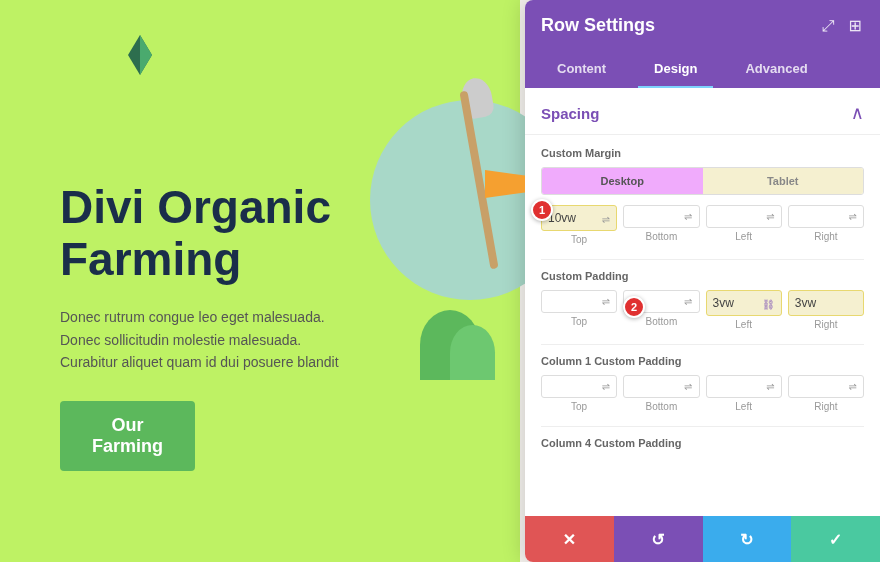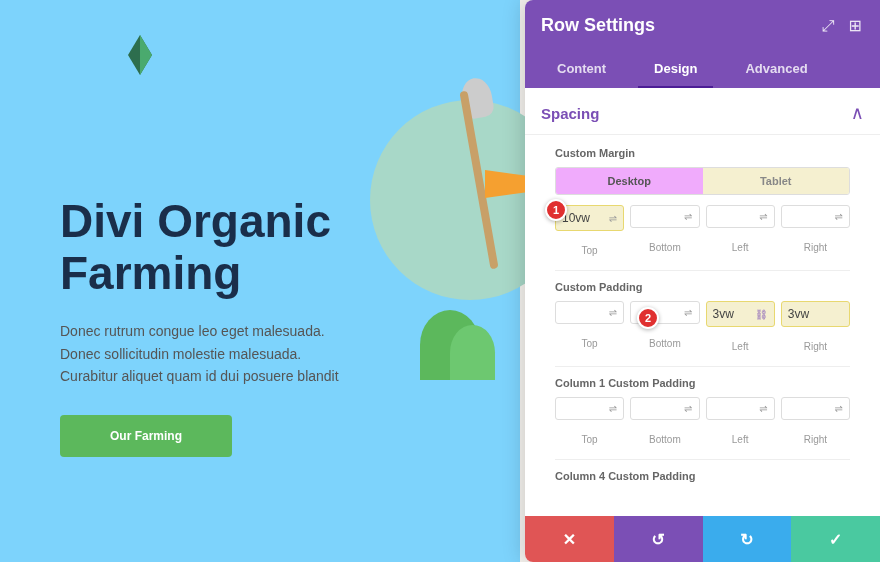--- a/index.html
+++ b/index.html
@@ -11,21 +11,21 @@
       background: #f5f2ee;
       position: relative;
     }
 
     
     .left-area {
       position: absolute;
       left: 0; top: 0;
       width: 520px;
       height: 562px;
-      background: #7dd3fc;
+      background: #bef264;
       display: flex;
       flex-direction: column;
       justify-content: center;
       padding: 40px 60px;
     }
 
     .logo {
       position: absolute;
       top: 30px;
       left: 120px;
@@ -45,27 +45,27 @@
       color: #555;
       line-height: 1.6;
       margin-bottom: 28px;
       max-width: 280px;
     }
 
     .cta-btn {
       display: inline-block;
       background: #5cb85c;
       color: #fff;
-      font-size: 12px;
+      font-size: 18px;
       font-weight: 700;
       padding: 14px 30px;
       border-radius: 4px;
       border: none;
       cursor: pointer;
-      width: 172px;
+      width: 135px;
       text-align: center;
     }
 
     
     .illustration {
       position: absolute;
       right: 310px;
       top: 60px;
       width: 180px;
       height: 320px;
@@ -136,21 +136,21 @@
       color: rgba(255,255,255,0.8);
       font-size: 13px;
       font-weight: 600;
       padding: 10px 16px;
       cursor: pointer;
       border-bottom: 2px solid transparent;
     }
 
     .panel-tab.active {
       color: #fff;
-      border-bottom: 2px solid #4c1d95;
+      border-bottom: 2px solid #7dd3fc;
     }
 
     .panel-body {
       flex: 1;
       overflow-y: auto;
       padding: 0;
       background: #fff;
     }
 
     .panel-body::-webkit-scrollbar {
@@ -180,21 +180,21 @@
     }
 
     .section-toggle {
       color: #7b4fb5;
       font-size: 18px;
       cursor: pointer;
     }
 
     
     .spacing-content {
-      padding: 12px 30px;
+      padding: 12px 16px;
     }
 
     .field-group-label {
       font-size: 11px;
       color: #666;
       font-weight: 600;
       margin-bottom: 8px;
       text-transform: none;
     }
 
@@ -235,24 +235,24 @@
       display: flex;
       flex-direction: column;
       align-items: center;
     }
 
     .input-field-wrap {
       width: 100%;
       border: 1px solid #ddd;
       border-radius: 3px;
       display: flex;
-      align-items: center;
+      align-items: flex-end;
       background: #fff;
       padding: 5px 6px;
-      margin-bottom: 14px;
+      margin-bottom: 3px;
     }
 
     .input-field-wrap.highlight {
       background: #f5f0d0;
       border-color: #e8d870;
     }
 
     .input-val {
       font-size: 12px;
       color: #444;

